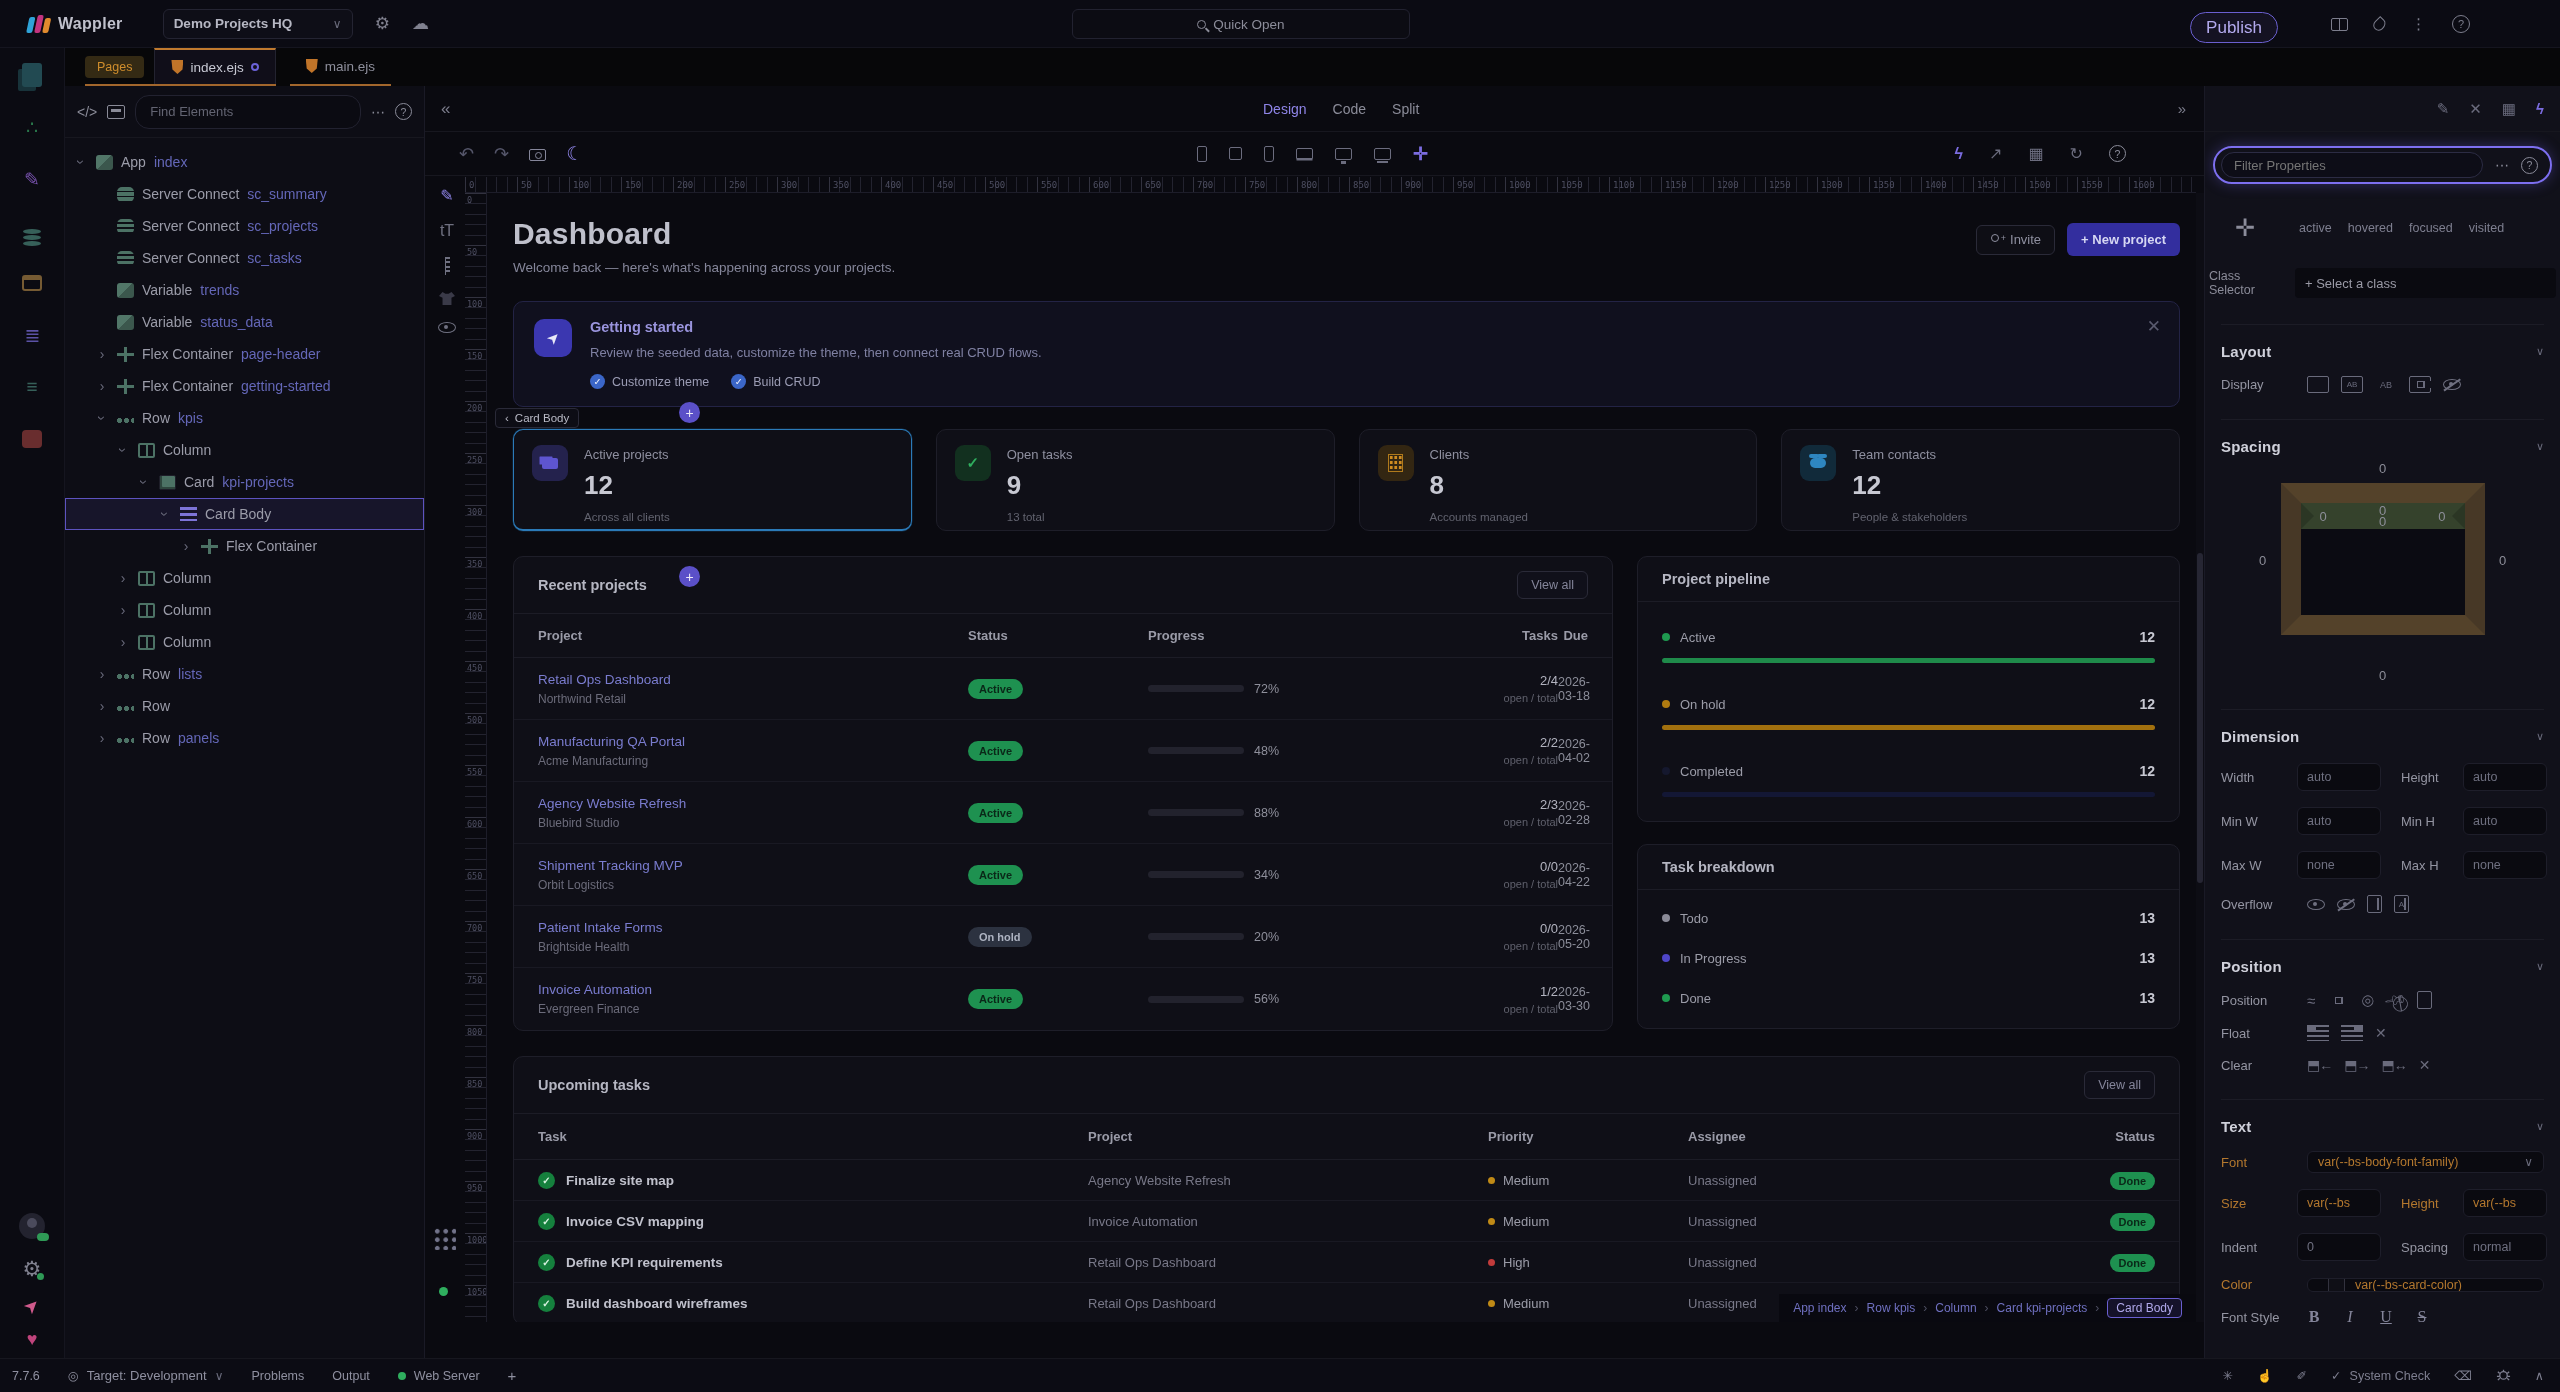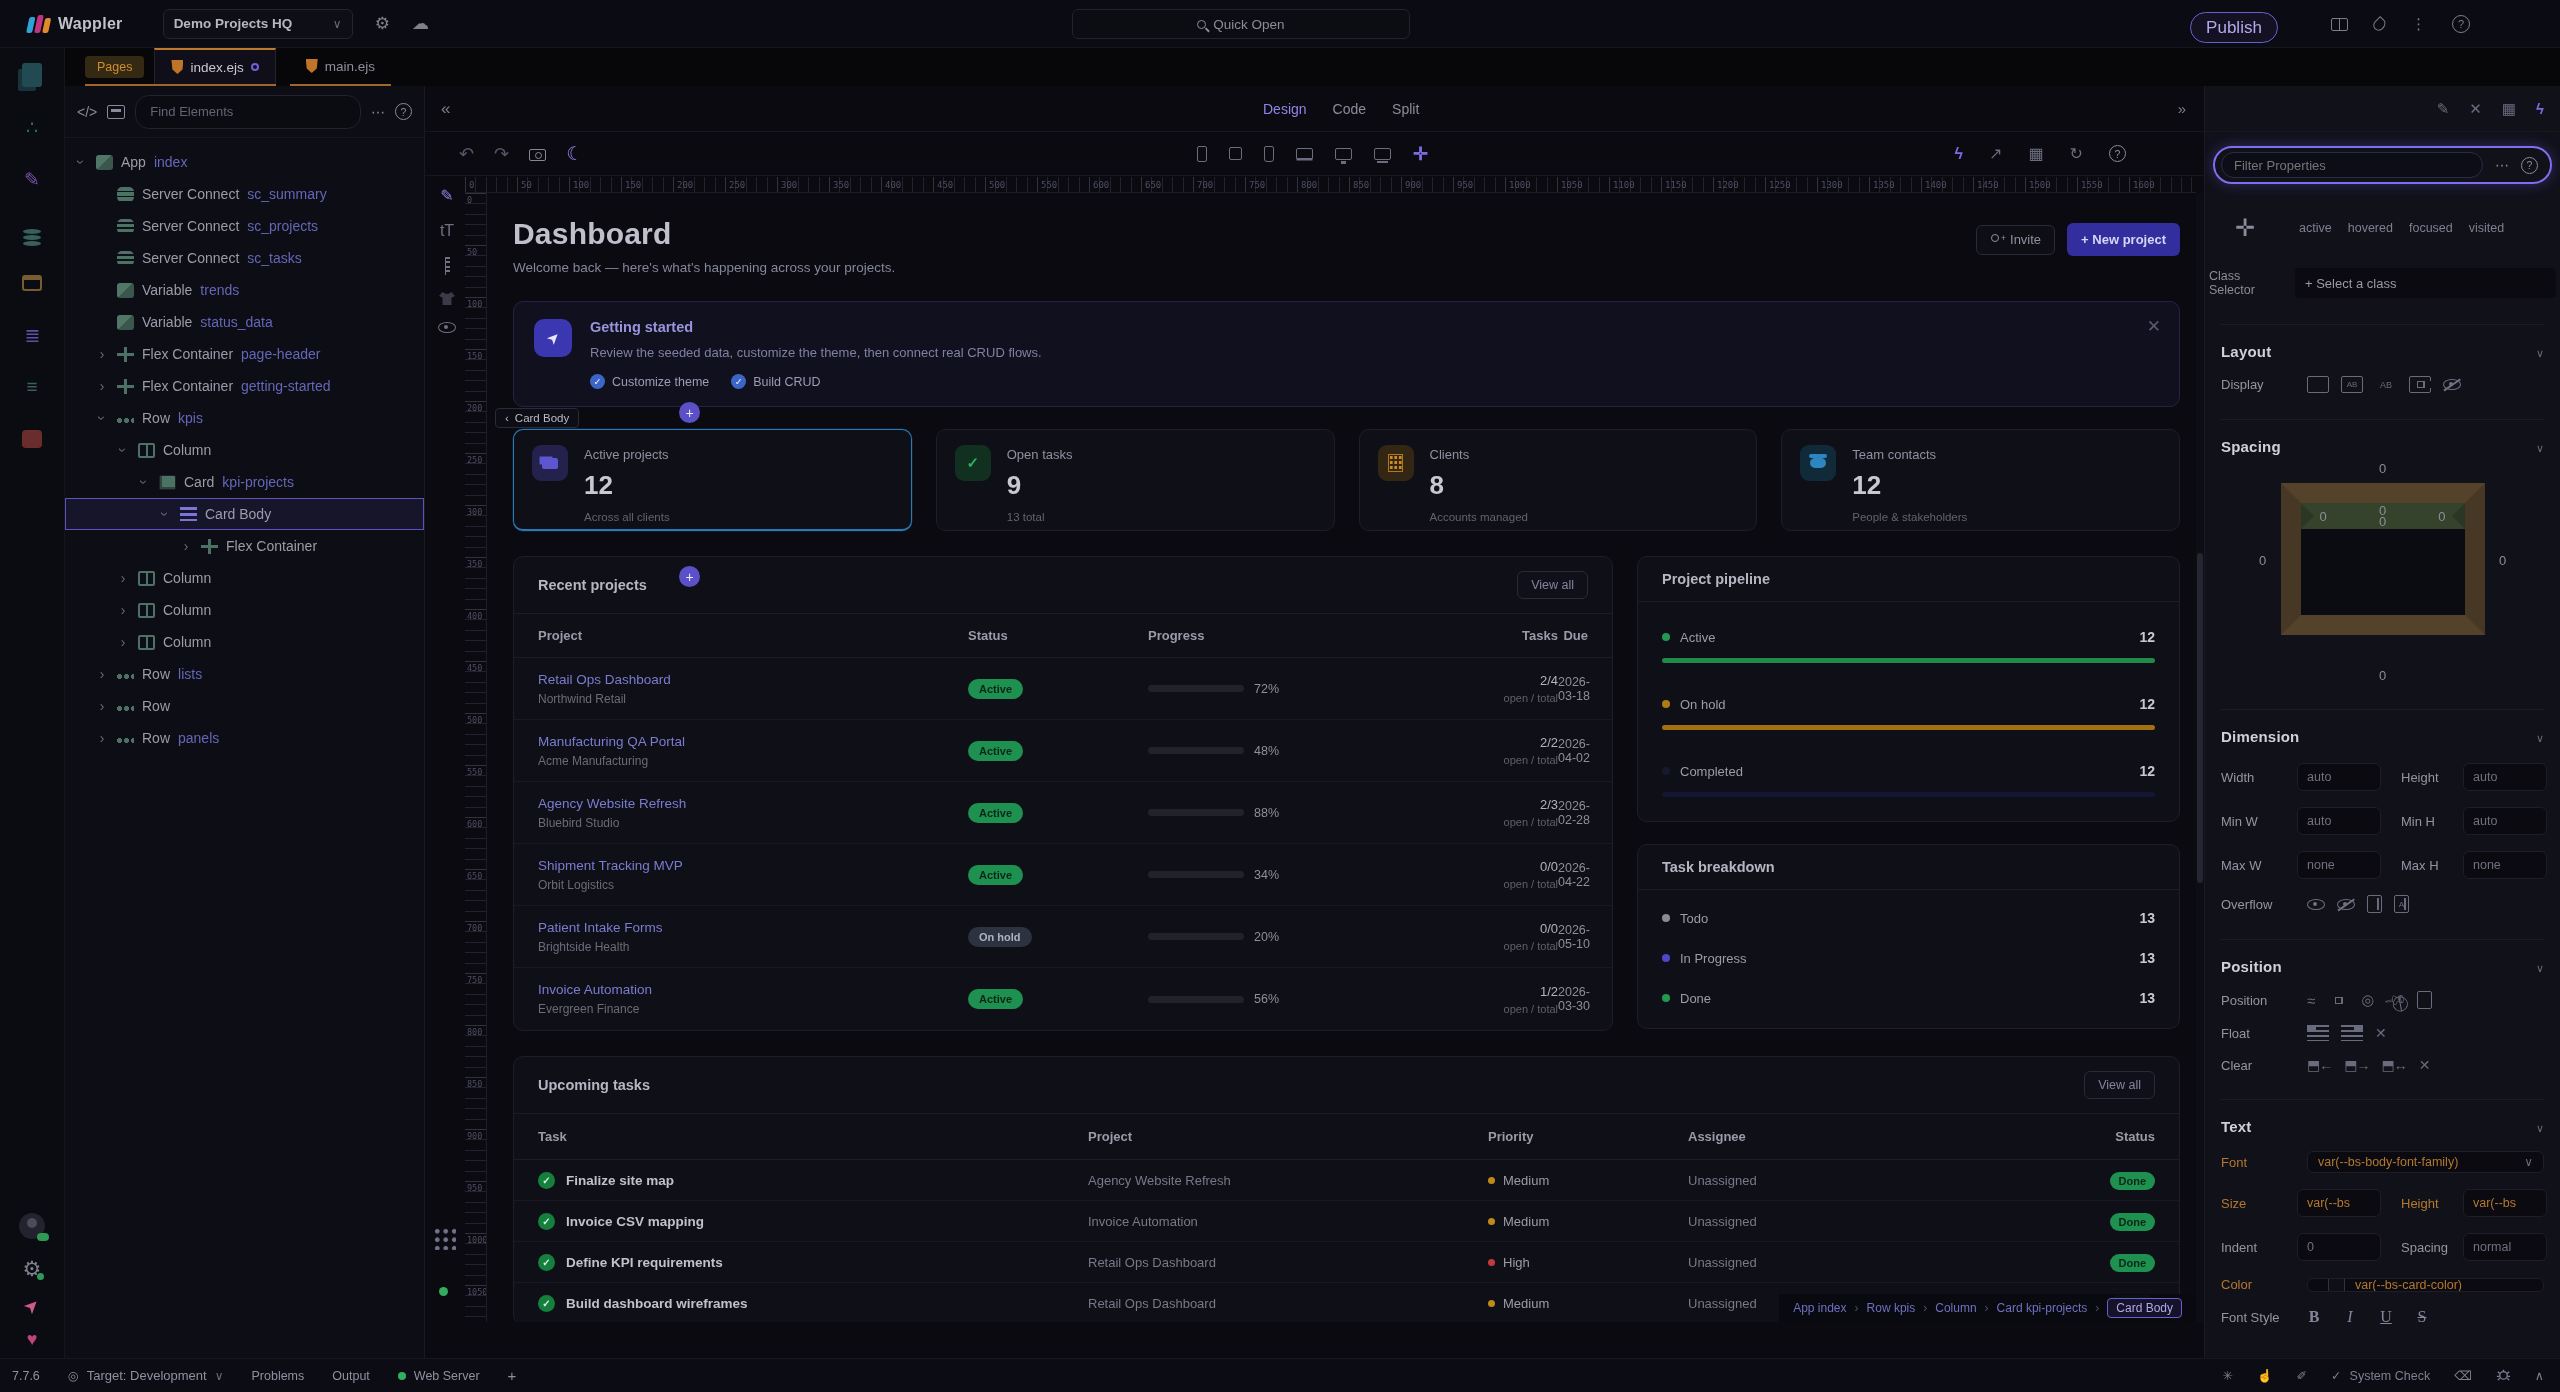--- a/index.html
+++ b/index.html
@@ -265,21 +265,21 @@
   .f-dots{color:#8b8c9a;font-size:14px}
   .f-q{width:17px;height:17px;border:1.5px solid #8b8c9a;border-radius:50%;font-size:10.5px;
        display:flex;align-items:center;justify-content:center;color:#8b8c9a}
   .states-row{display:flex;align-items:center;margin:30px 16px 0}
   .movearrows{color:#8b8c9a;font-size:24px;margin-left:14px}
   .states{display:flex;gap:16px;margin-left:44px;font-size:12.5px;color:#7e7f90}
   .cls-row{display:flex;align-items:center;margin:26px 4px 0;gap:10px}
   .cls-label{width:76px;font-size:12.5px;color:#8b8c99}
   .cls-in{flex:1;height:30px;background:#0a0a10;border-radius:4px;display:flex;align-items:center;
           padding:0 10px;color:#9a9aa6;font-size:13px}
-  .sect{display:flex;align-items:flex-end;justify-content:space-between;margin:26px 16px 0;
+  .sect{display:flex;align-items:center;justify-content:space-between;margin:26px 16px 0;
         padding-top:18px;border-top:1px solid #1c1c26}
   .sect:first-of-type{border-top:none}
   .sect b{font-size:15px;color:#cfd0da;letter-spacing:.2px}
   .sect .chev{font-size:11px}
   .prow{display:flex;align-items:center;margin:16px 16px 0;gap:10px}
   .plabel{width:76px;color:#9495a2;flex:none}
   .picons{display:flex;gap:12px;align-items:center;color:#6a6b7c}
   .sqi{width:22px;height:17px;border:1.5px solid #6a6b7c;border-radius:2px;display:flex;align-items:center;
        justify-content:center;font-size:8px;letter-spacing:0;color:#6a6b7c}
   .sqi.noborder{border:none;font-size:9px}
@@ -825,21 +825,21 @@
                 </div>
                 <div><span class="badge st-hold">On hold</span></div>
                 <div class="prog">
                   <span class="prog-track"><span class="prog-fill" style="width: 20%;"></span></span>
                   <span class="prog-pct">20%</span>
                 </div>
                 <div>
                   <div class="tfrac">0/0</div>
                   <div class="tcap">open / total</div>
                 </div>
-                <div class="c-r due">2026-05-10</div>
+                <div class="c-r due">2026-05-20</div>
               </div>
 
               <div class="trow2">
                 <div>
                   <div class="pname">Invoice Automation</div>
                   <div class="pclient">Evergreen Finance</div>
                 </div>
                 <div><span class="badge st-active">Active</span></div>
                 <div class="prog">
                   <span class="prog-track"><span class="prog-fill" style="width: 56%;"></span></span>

